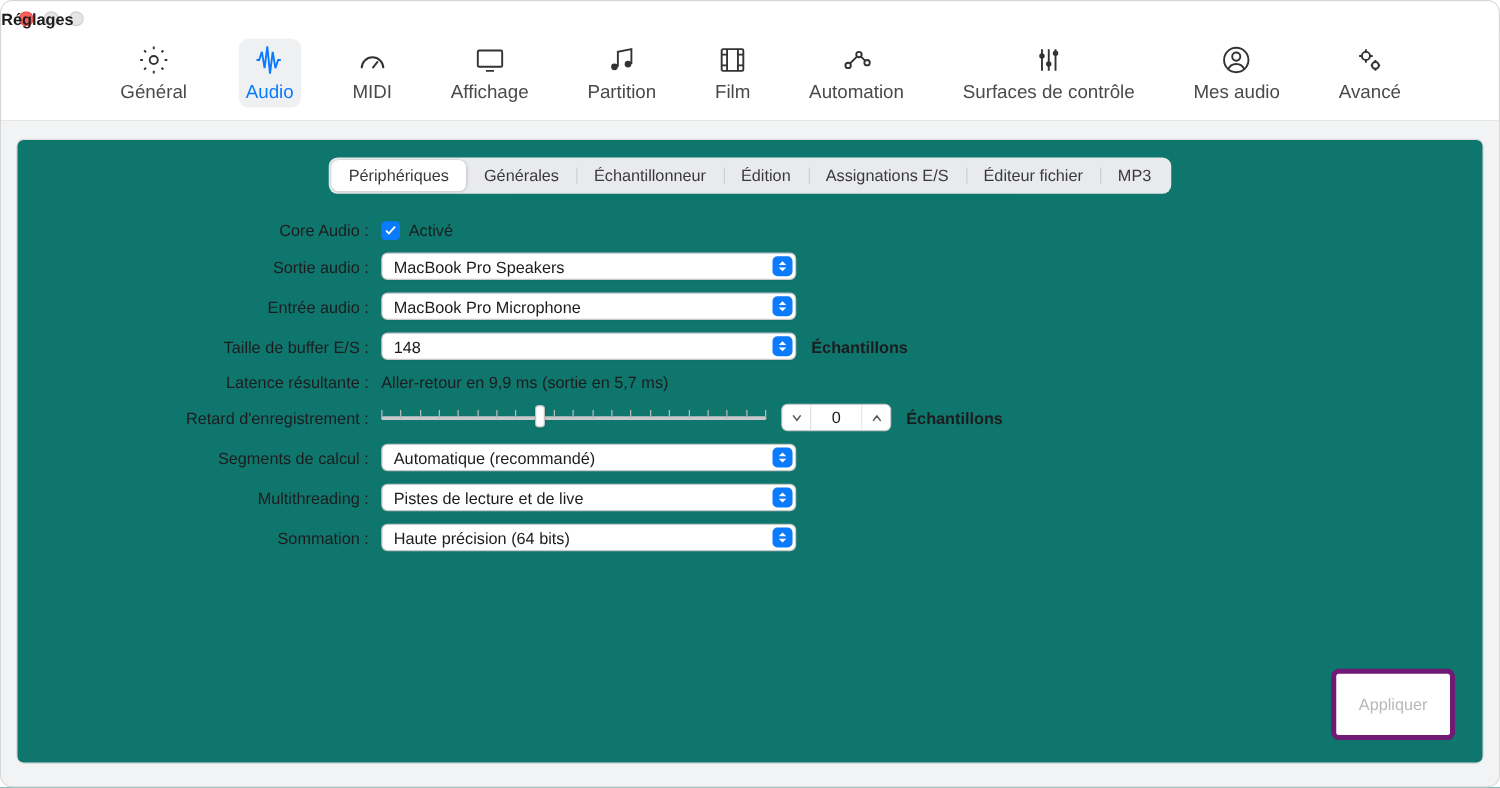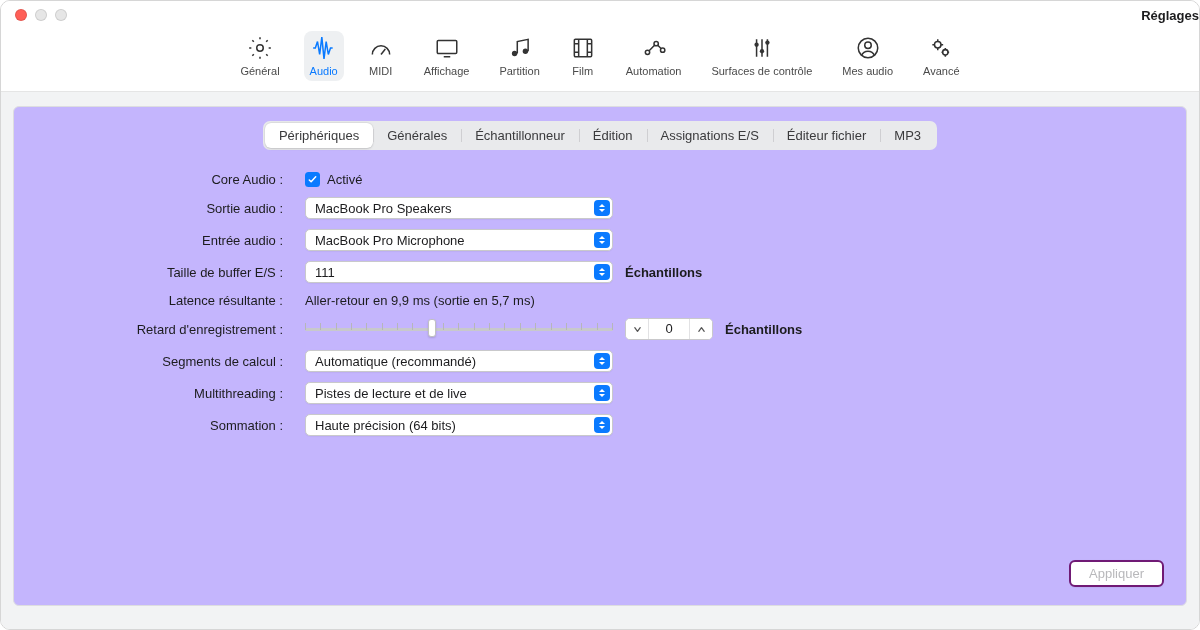--- a/index.html
+++ b/index.html
@@ -35,63 +35,64 @@
   .traffic-dot {
     width: 12px; height: 12px; border-radius: 50%;
     border: 0.5px solid rgba(0,0,0,0.1);
   }
   .dot-close { background: #ff5f57; }
   .dot-min   { background: #e6e6e6; }
   .dot-max   { background: #e6e6e6; }
   .title {
     position: absolute;
     left: 0; right: 0;
-    text-align: right;
+    text-align: left;
     font-weight: 600;
     font-size: 13px;
     pointer-events: none;
   }
   .toolbar {
     display: flex;
     justify-content: center;
     gap: 18px;
     padding: 2px 10px 10px 10px;
     border-bottom: 1px solid #e5e5e5;
     background: #fff;
   }
   .tool-item {
     display: flex;
     flex-direction: column;
     align-items: center;
     gap: 4px;
     padding: 4px 6px;
     border-radius: 8px;
     cursor: default;
-    font-size: 11px;
+    font-size: 15px;
     color: #4a4a4a;
     min-width: 38px;
+    margin-left: 17px;
   }
   .tool-item.active {
     background: #eef0f2;
     color: #0a7aff;
   }
   .tool-item .icon {
     width: 26px; height: 26px;
     display: flex; align-items: center; justify-content: center;
   }
   .tool-item.active svg { stroke: #0a7aff; fill: #0a7aff; }
   .tool-item svg { stroke: #333; fill: none; stroke-width: 1.4; }
   .content {
     flex: 1;
     background: #f2f3f4;
     padding: 14px 12px 12px 12px;
     position: relative;
   }
   .panel {
-    background: #c4b5fd;
+    background: #0f766e;
     border: 1px solid #dddde0;
     border-radius: 6px;
     padding: 14px 24px 14px 24px;
     min-height: 500px;
     position: relative;
   }
   .segmented {
     display: flex;
     justify-content: center;
     margin: 0 auto 22px auto;
@@ -126,26 +127,26 @@
     max-width: 820px;
     margin-left: 12px;
   }
   .row {
     display: flex;
     align-items: center;
   }
   .row-label {
     width: 255px;
     text-align: right;
-    padding-right: 22px;
+    padding-right: 10px;
     color: #1c1c1e;
     font-size: 13px;
   }
   .select {
-    width: 308px;
+    width: 332px;
     height: 22px;
     background: #fff;
     border: 1px solid #c9c9cb;
     border-radius: 5px;
     display: flex;
     align-items: center;
     position: relative;
     padding-left: 9px;
     font-size: 13px;
     color: #1c1c1e;
@@ -238,23 +239,23 @@
     width: 42px; text-align: center;
     font-size: 13px;
     border-left: 1px solid #e2e2e4;
     border-right: 1px solid #e2e2e4;
     line-height: 20px;
   }
   .apply-btn {
     position: absolute;
     right: 22px; bottom: 18px;
     background: #fff;
-    border: 2px solid #701a75;
+    border: 4px solid #701a75;
     border-radius: 6px;
-    padding: 4px 18px;
+    padding: 17px 18px;
     color: #b8b8bb;
     font-size: 13px;
     box-shadow: 0 0.5px 1px rgba(0,0,0,0.04);
   }
 </style>
 </head>
 <body>
 
 <div class="window">
 
@@ -404,21 +405,21 @@
           <div class="row-label">Entrée audio :</div>
           <div class="select">
             <span>MacBook Pro Microphone</span>
             <span class="caret"></span>
           </div>
         </div>
 
         <div class="row">
           <div class="row-label">Taille de buffer E/S :</div>
           <div class="select">
-            <span>111</span>
+            <span>148</span>
             <span class="caret"></span>
           </div>
           <span class="suffix">Échantillons</span>
         </div>
 
         <div class="row">
           <div class="row-label">Latence résultante :</div>
           <span class="plain-value">Aller-retour en 9,9 ms (sortie en 5,7 ms)</span>
         </div>
 

